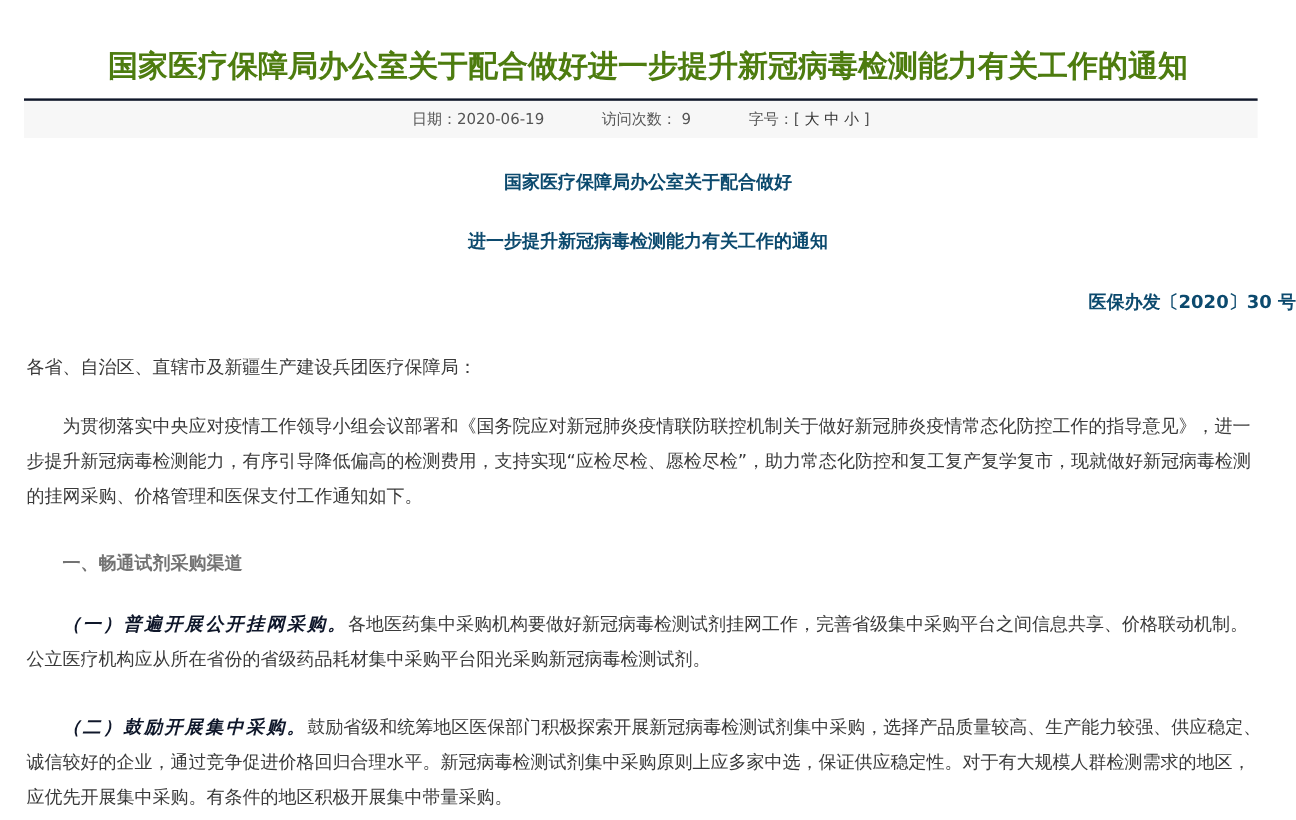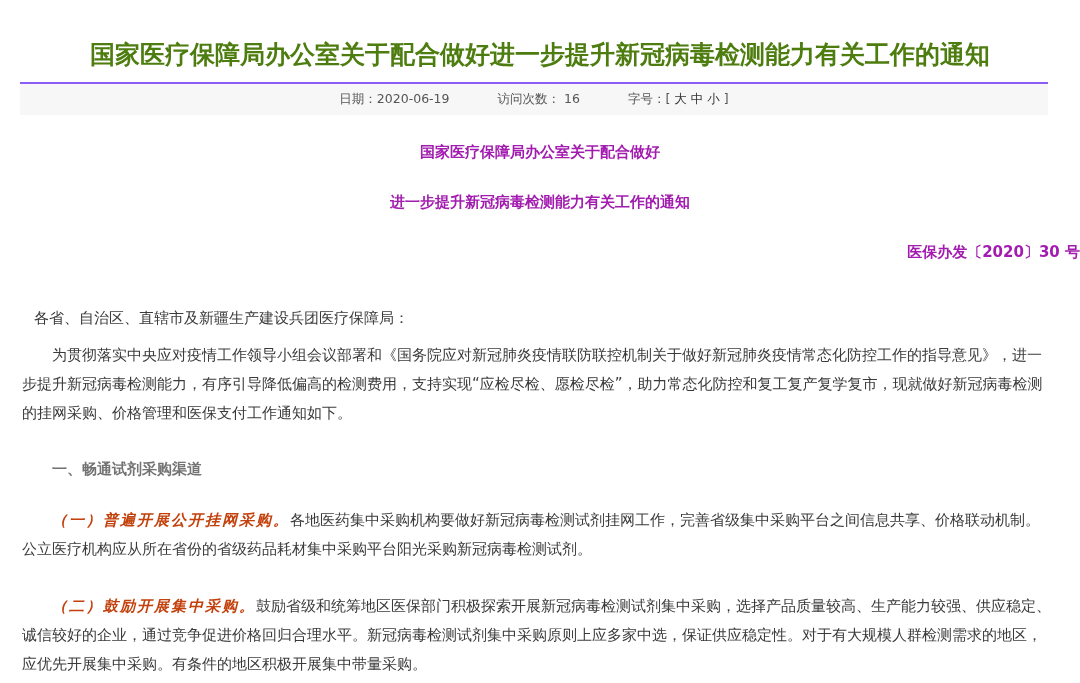--- a/index.html
+++ b/index.html
@@ -8,70 +8,70 @@
       font-family: "DejaVu Sans", "Liberation Sans", sans-serif;
       color: #3a3a3a;
     }
     .title {
       position: absolute; left: 0; top: 18px; width: 1080px; text-align: center;
       font-size: 25px; font-weight: bold; color: #4d7c0f; letter-spacing: 0px;
       line-height: 40px;
     }
     .info-band {
       position: absolute; left: 20px; top: 82px; width: 1028px; height: 31px;
-      background: #f7f7f7; border-top: 2px solid #8b5cf6;
+      background: #f7f7f7; border-top: 2px solid #0f172a;
       display: flex; justify-content: center; align-items: center;
       font-size: 12.5px; color: #555;
     }
     .info-band .item { margin: 0 24px; white-space: nowrap; }
     .info-band .size-link { color: #333; cursor: pointer; }
     .doc-heading {
       position: absolute; left: 0; width: 1080px; text-align: center;
-      font-size: 15px; font-weight: bold; color: #a21caf; line-height: 24px;
+      font-size: 15px; font-weight: bold; color: #0c4a6e; line-height: 24px;
     }
     .h1 { top: 140px; }
     .h2 { top: 190px; font-family: Liberation Serif, serif; }
     .h3 { top: 240px; text-align: right; }
     .para {
       position: absolute; left: 22px; width: 1030px;
       font-size: 15px; line-height: 29px; color: #3a3a3a;
     }
     .indent { text-indent: 2em; }
     .addressee { top: 292px; }
     .p-intro { top: 341px; }
     .section-title { top: 455px; font-weight: bold; color: #737373; }
     .p-one { top: 506px; }
     .p-two { top: 592px; }
     .sub-heading {
       font-family: "DejaVu Serif", "Liberation Serif", serif;
-      font-weight: bold; font-style: italic; color: #c2410c; letter-spacing: 2px;
+      font-weight: bold; font-style: italic; color: #0f172a; letter-spacing: 2px;
     }
   </style>
 </head>
 <body>
 
 <h1 class="title">国家医疗保障局办公室关于配合做好进一步提升新冠病毒检测能力有关工作的通知</h1>
 
 <div class="info-band">
   <span class="item">日期：2020-06-19</span>
-  <span class="item">访问次数： 16</span>
+  <span class="item">访问次数： 9</span>
   <span class="item">
     <span>字号：[</span>
     <span class="size-link">大</span>
     <span class="size-link">中</span>
     <span class="size-link">小</span>
     <span>]</span>
   </span>
 </div>
 
 <div class="doc-heading h1">国家医疗保障局办公室关于配合做好</div>
 <div class="doc-heading h2">进一步提升新冠病毒检测能力有关工作的通知</div>
 <div class="doc-heading h3">医保办发〔2020〕30 号</div>
 
-<p class="para addressee" style="margin:12px">各省、自治区、直辖市及新疆生产建设兵团医疗保障局：</p>
+<p class="para addressee" style="margin:0">各省、自治区、直辖市及新疆生产建设兵团医疗保障局：</p>
 
 <p class="para indent p-intro" style="margin:0">为贯彻落实中央应对疫情工作领导小组会议部署和《国务院应对新冠肺炎疫情联防联控机制关于做好新冠肺炎疫情常态化防控工作的指导意见》，进一步提升新冠病毒检测能力，有序引导降低偏高的检测费用，支持实现“应检尽检、愿检尽检”，助力常态化防控和复工复产复学复市，现就做好新冠病毒检测的挂网采购、价格管理和医保支付工作通知如下。</p>
 
 <p class="para indent section-title" style="margin:0">一、畅通试剂采购渠道</p>
 
 <p class="para indent p-one" style="margin:0"><span class="sub-heading">（一）普遍开展公开挂网采购。</span><span>各地医药集中采购机构要做好新冠病毒检测试剂挂网工作，完善省级集中采购平台之间信息共享、价格联动机制。公立医疗机构应从所在省份的省级药品耗材集中采购平台阳光采购新冠病毒检测试剂。</span></p>
 
 <p class="para indent p-two" style="margin:0"><span class="sub-heading">（二）鼓励开展集中采购。</span><span>鼓励省级和统筹地区医保部门积极探索开展新冠病毒检测试剂集中采购，选择产品质量较高、生产能力较强、供应稳定、诚信较好的企业，通过竞争促进价格回归合理水平。新冠病毒检测试剂集中采购原则上应多家中选，保证供应稳定性。对于有大规模人群检测需求的地区，应优先开展集中采购。有条件的地区积极开展集中带量采购。</span></p>
 
 </body></html>

